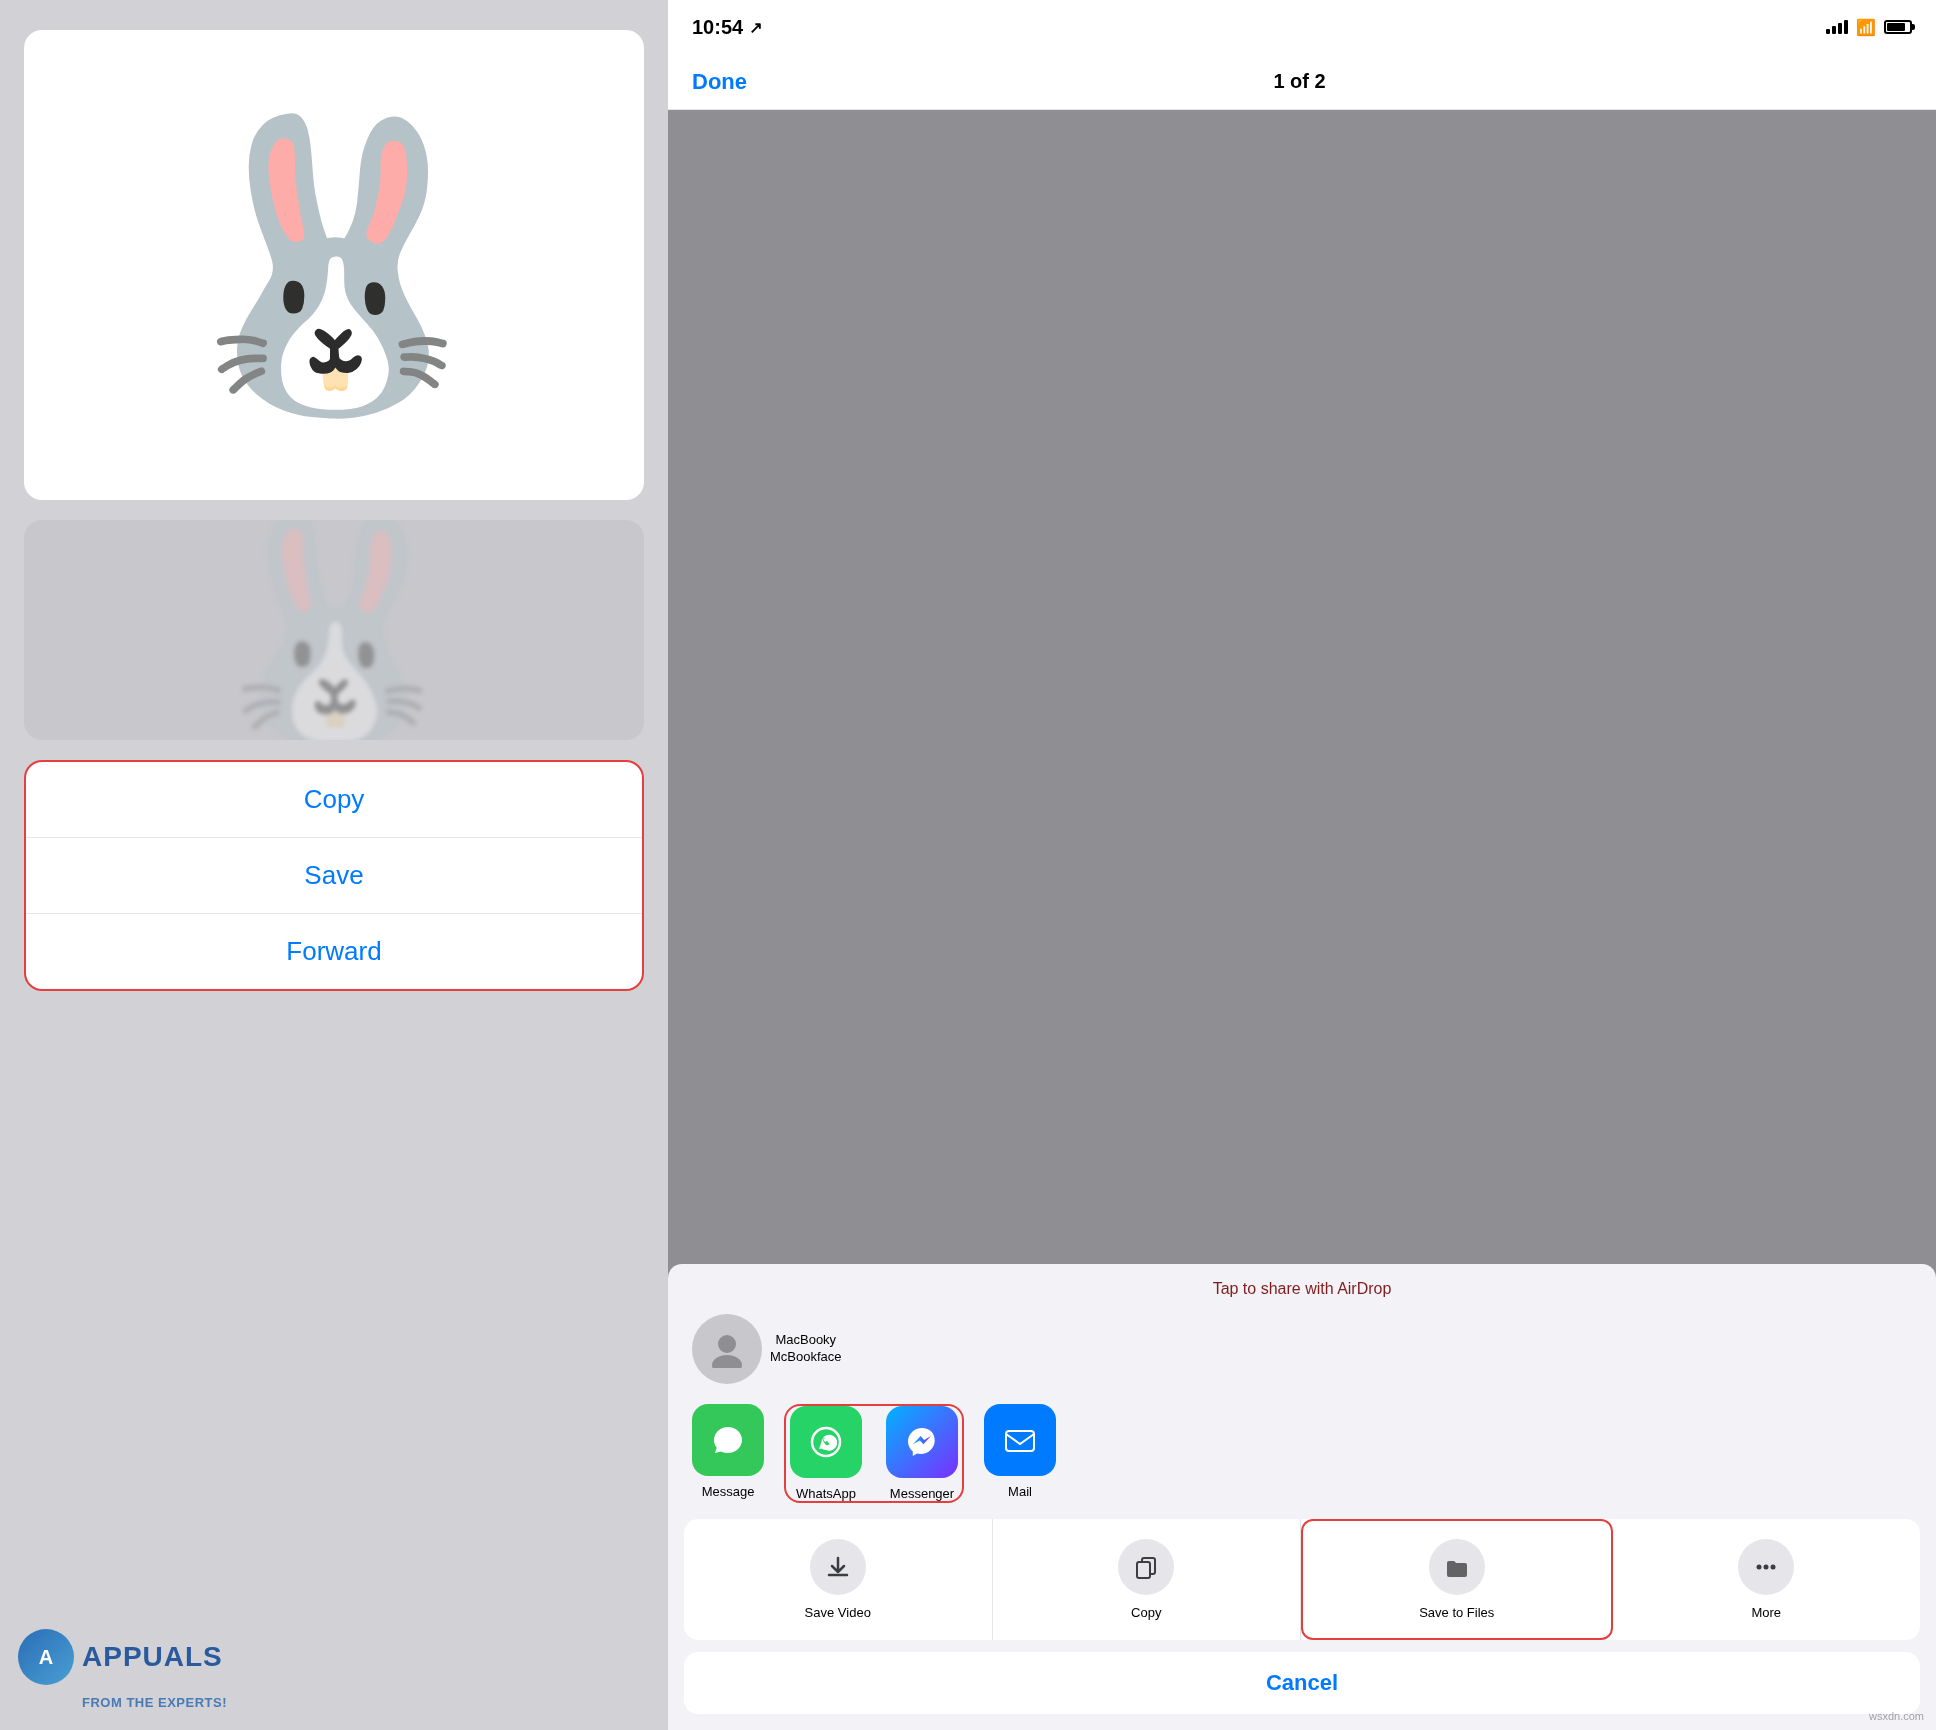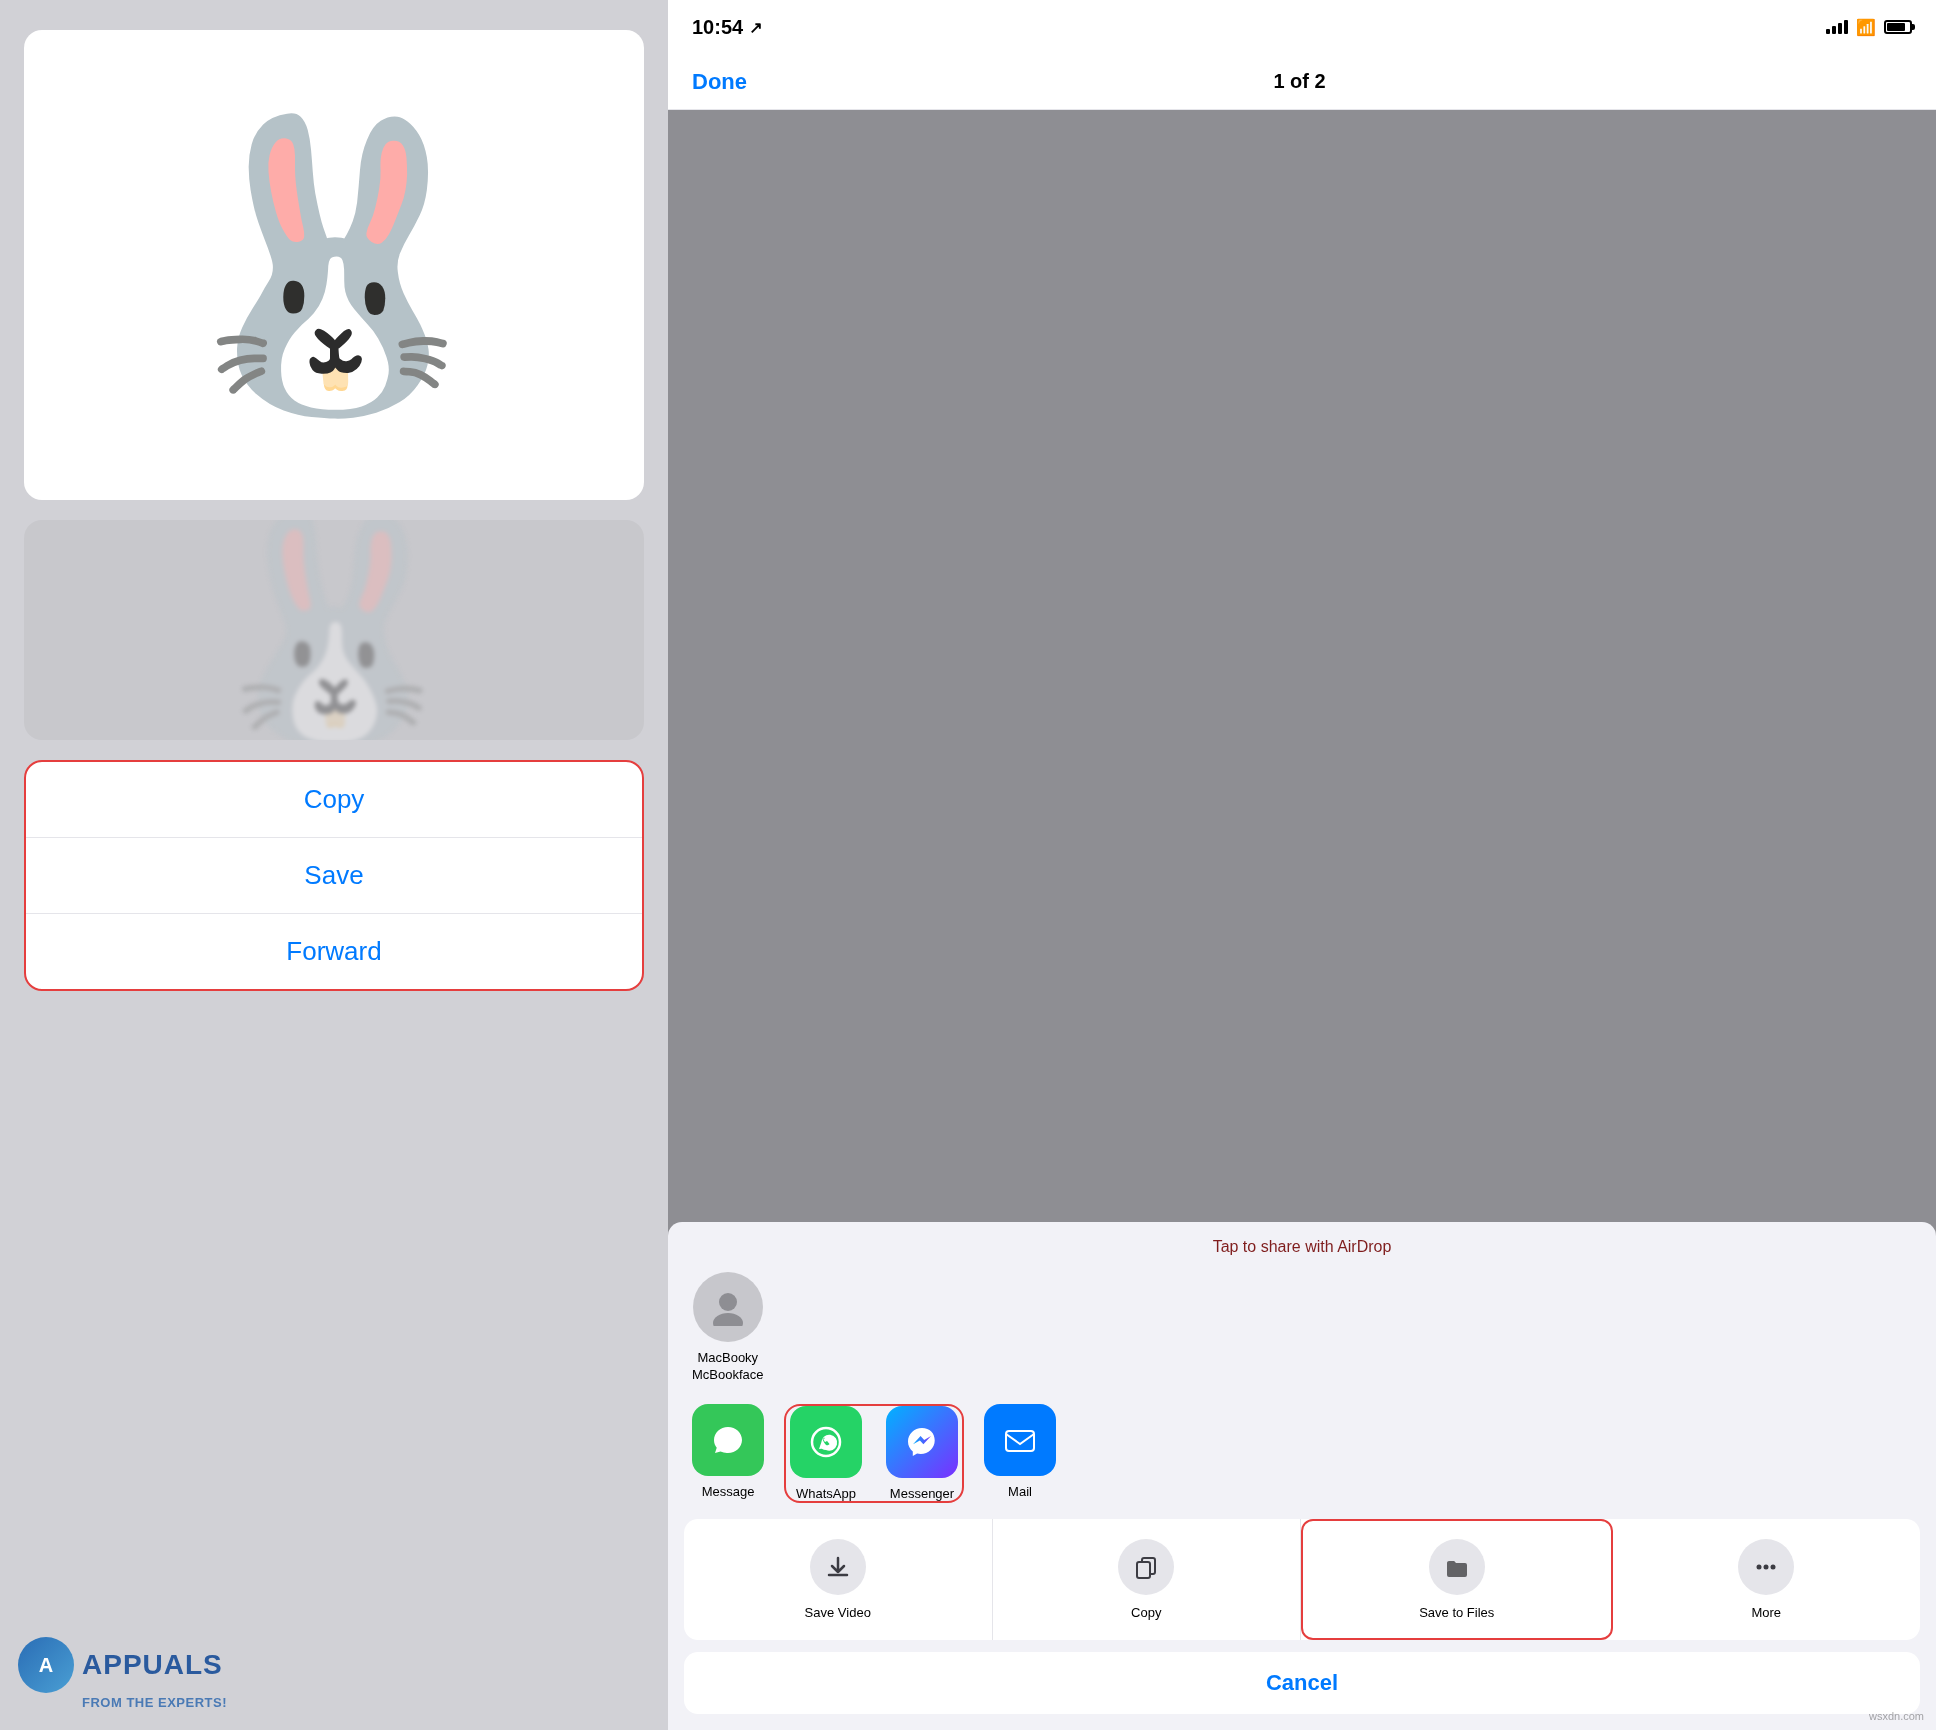--- a/index.html
+++ b/index.html
@@ -120,21 +120,21 @@
       font-weight: 800;
       color: #2a5a9e;
       letter-spacing: 1px;
     }
 
     .appuals-tagline {
       font-size: 13px;
       color: #4a7ab5;
       font-weight: 600;
       letter-spacing: 0.5px;
-      margin-top: 2px;
+      margin-top: 10px;
       margin-left: 64px;
     }
 
     
     .right-panel {
       width: 1268px;
       height: 100%;
       background: #e5e5ea;
       display: flex;
       flex-direction: column;
@@ -280,21 +280,20 @@
     .airdrop-row {
       display: flex;
       flex-direction: row;
       gap: 24px;
       margin-bottom: 20px;
       padding: 0 8px;
     }
 
     .airdrop-contact {
       display: flex;
-      flex-direction: column;
       align-items: center;
       gap: 8px;
     }
 
     .contact-avatar {
       width: 70px;
       height: 70px;
       border-radius: 50%;
       background: #c7c7cc;
       display: flex;

